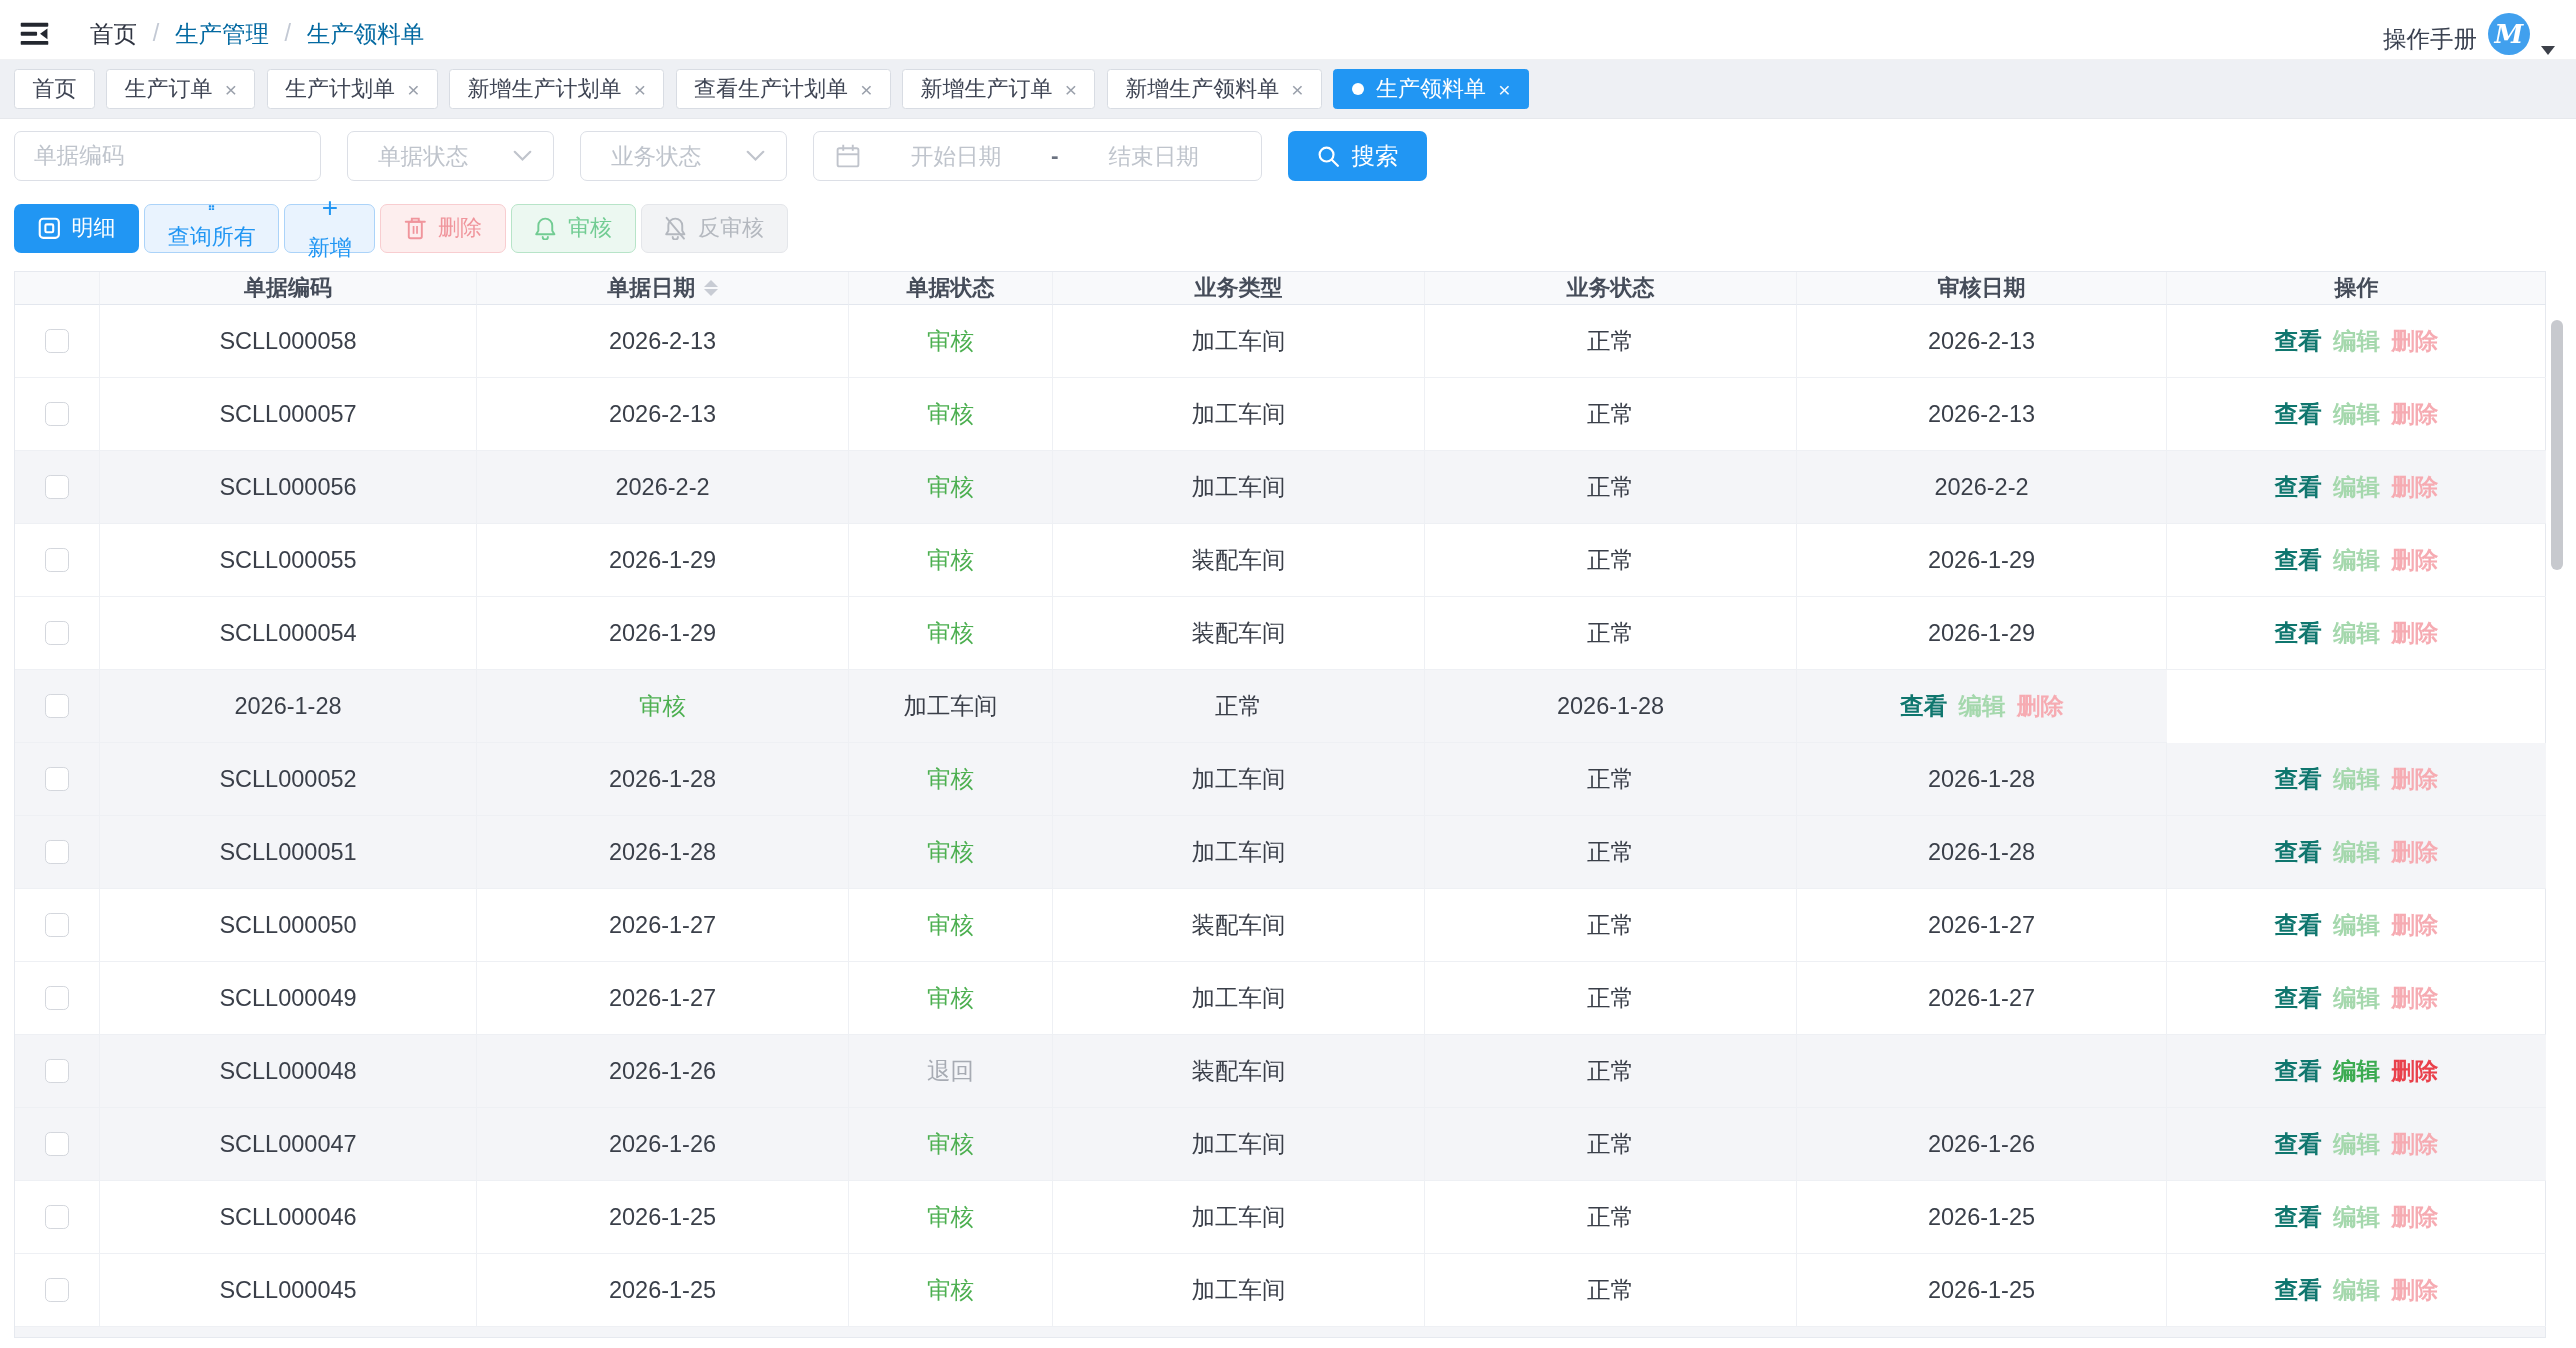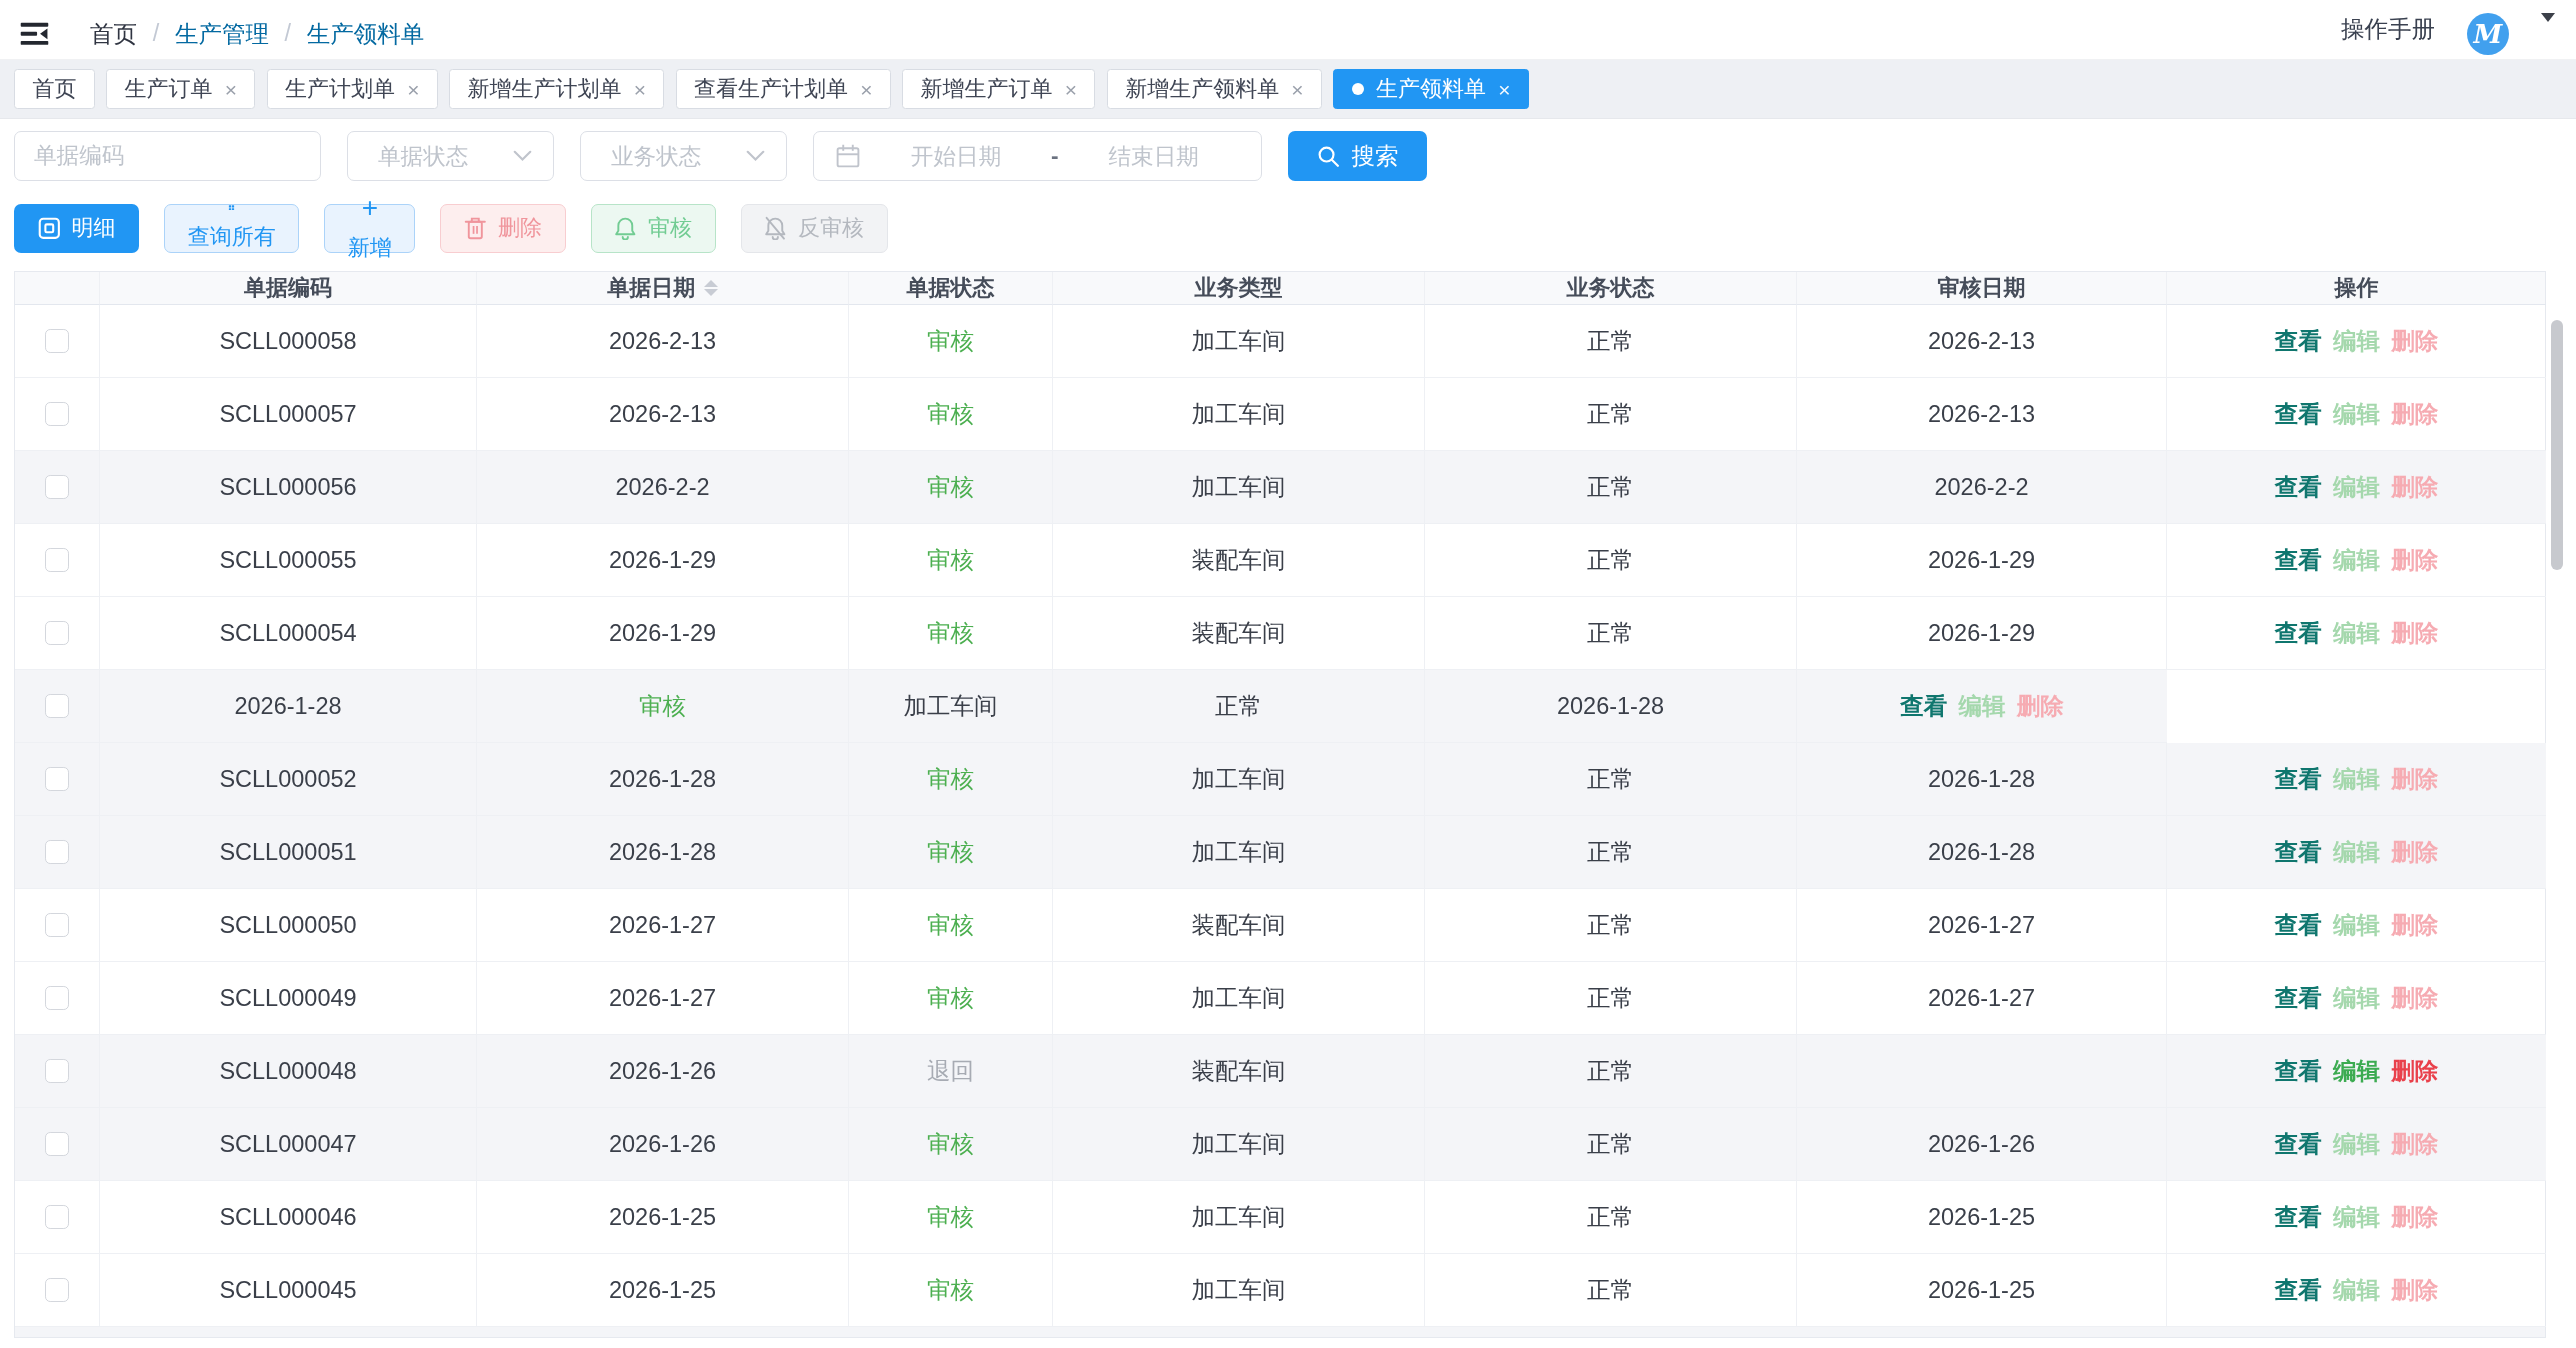--- a/index.html
+++ b/index.html
@@ -8,21 +8,21 @@
   .page { position:relative; width:2576px; height:1349px; background:#fff;margin-top:8px; }
 
   
   .topbar { height:52px; display:flex; align-items:center; padding:0 21px 0 19px;
     background:#fff; border-bottom:0.9px solid #f0f1f3; }
   .fold-icon { width:31px; height:28px; margin-right:40px; cursor:pointer; }
   .crumbs { display:flex; align-items:center; gap:15.7px; font-size:23.5px; }
   .crumb-main { color:#2f3441; }
   .crumb-sep { color:#c3c9d4; }
   .crumb-muted { color:#0369a1; }
-  .topbar-right { margin-left:auto; display:flex; align-items:flex-start; gap:32px; }
+  .topbar-right { margin-left:auto; display:flex; align-items:flex-end; gap:11px; }
   .manual { font-size:23.5px; color:#3a4150; cursor:pointer; }
   .avatar { width:42px; height:42px; border-radius:50%; background:#41a0ee; color:#fff;
     display:flex; align-items:center; justify-content:center;
     font-family:"DejaVu Serif",serif; font-style:italic; font-weight:bold; font-size:26px; }
   .caret-down { width:0; height:0; border-left:7.8px solid transparent; border-right:7.8px solid transparent;
     border-top:9.6px solid #3c4049; }
 
   
   .tabstrip { height:59px; background:#eef0f4; display:flex; align-items:center;
     padding:0 14px; gap:11.3px; border-bottom:0.9px solid #e6e8ec; }
@@ -40,21 +40,21 @@
   .f-input { width:305px; padding:0 19px; border:none; outline:none; font-size:22.6px; color:#333; }
   .f-input::placeholder { color:#bfc4cc; }
   .f-select { width:207px; padding:0 21px 0 30px; justify-content:space-between; cursor:pointer; }
   .f-range { width:449px; padding:8px 21px; gap:8.7px; }
   .f-range .ph { flex:1; text-align:center; }
   .f-range .sep { color:#6b7280; font-weight:bold; }
   .btn-search { height:50px; width:139px; margin-left:0; background:#2196f3; border:none; border-radius:7px;
     color:#fff; font-size:23.5px; display:flex; align-items:center; justify-content:center; gap:12.2px; cursor:pointer; }
 
   
-  .toolbar { display:flex; align-items:center; gap:25px; margin:22.6px 0 0 14px; }
+  .toolbar { display:flex; align-items:center; gap:5px; margin:22.6px 0 0 14px; }
   .btn { height:49px; padding:0 22.6px; border-radius:7px; border:1.7px solid transparent;
     display:inline-flex; align-items:center; justify-content:center; gap:11.3px; font-size:22px; cursor:pointer; background:#fff; }
   .btn-primary { background:#2196f3; color:#fff; }
   .btn-blue { background:#e9f3fe; color:#2196f3; border-color:#abd3f9;flex-direction:column; }
   .btn-red { background:#fdeeee; color:#f0959c; border-color:#f8cdd0; }
   .btn-green { background:#ecf8f1; color:#72cc93; border-color:#b7e4c8; }
   .btn-gray { background:#f2f3f5; color:#b4b8bf; border-color:#e4e6ea; }
   .plus-glyph { font-size:28px; line-height:1; font-weight:400; }
 
   

